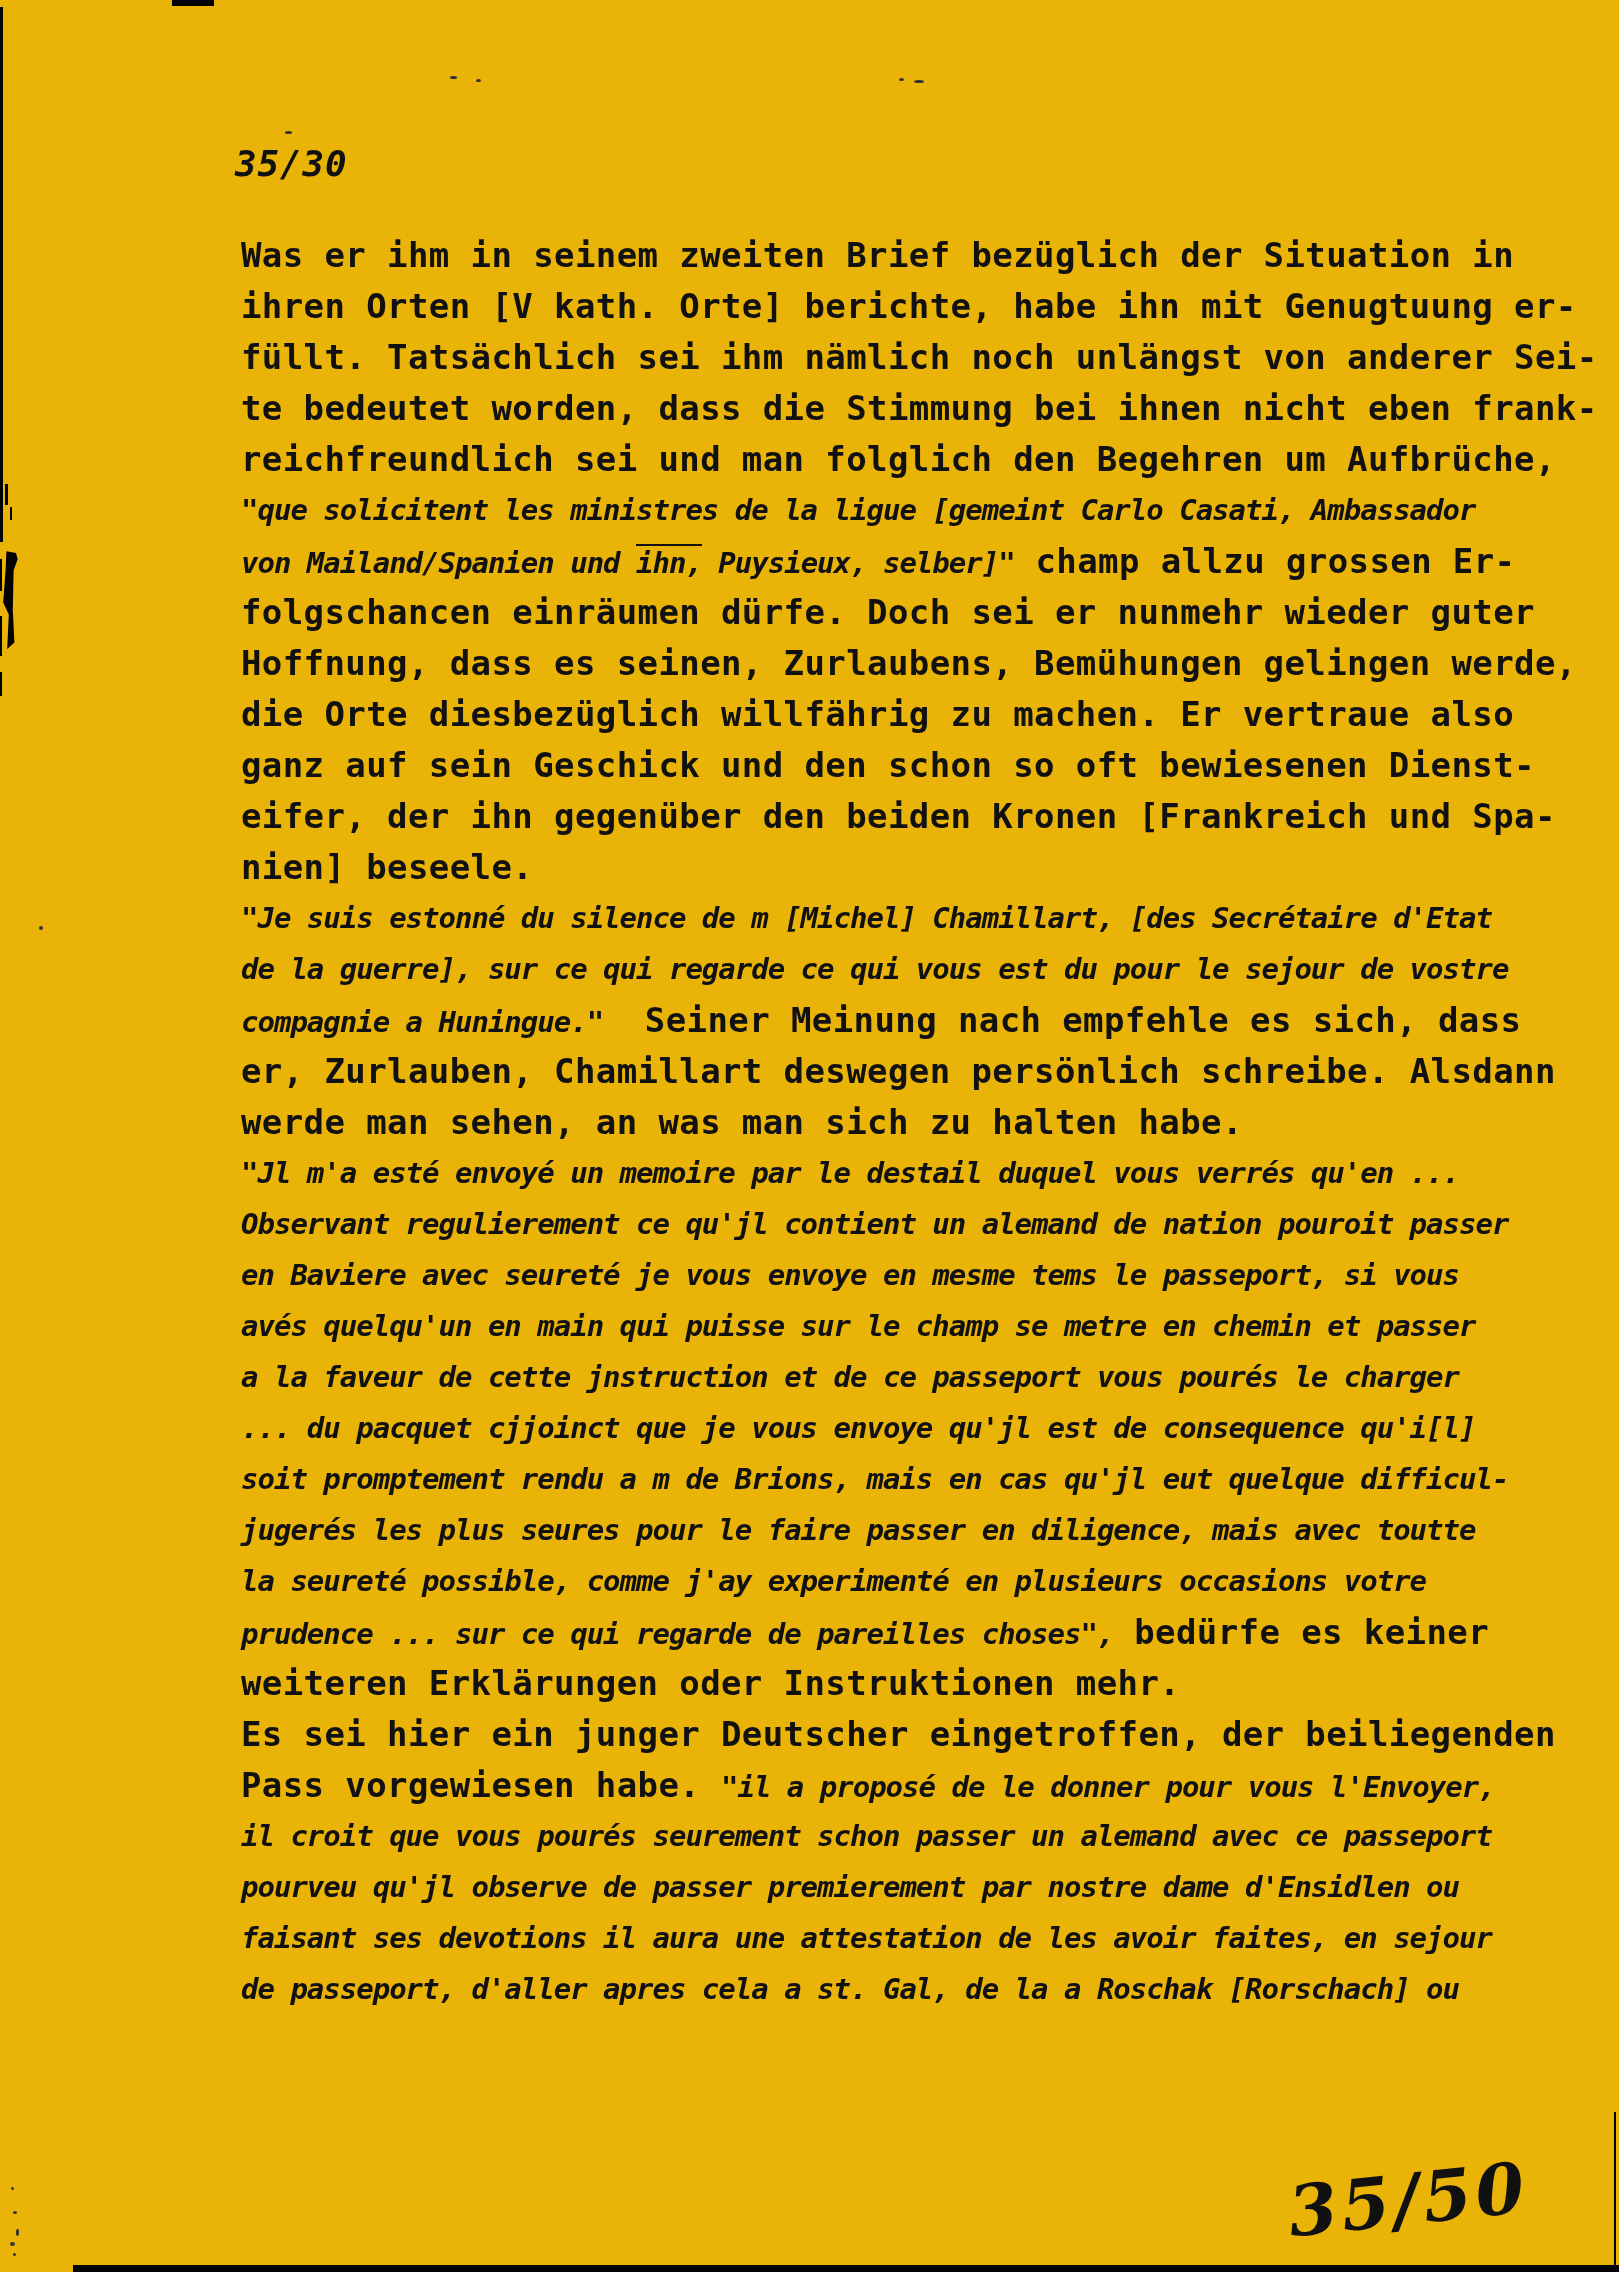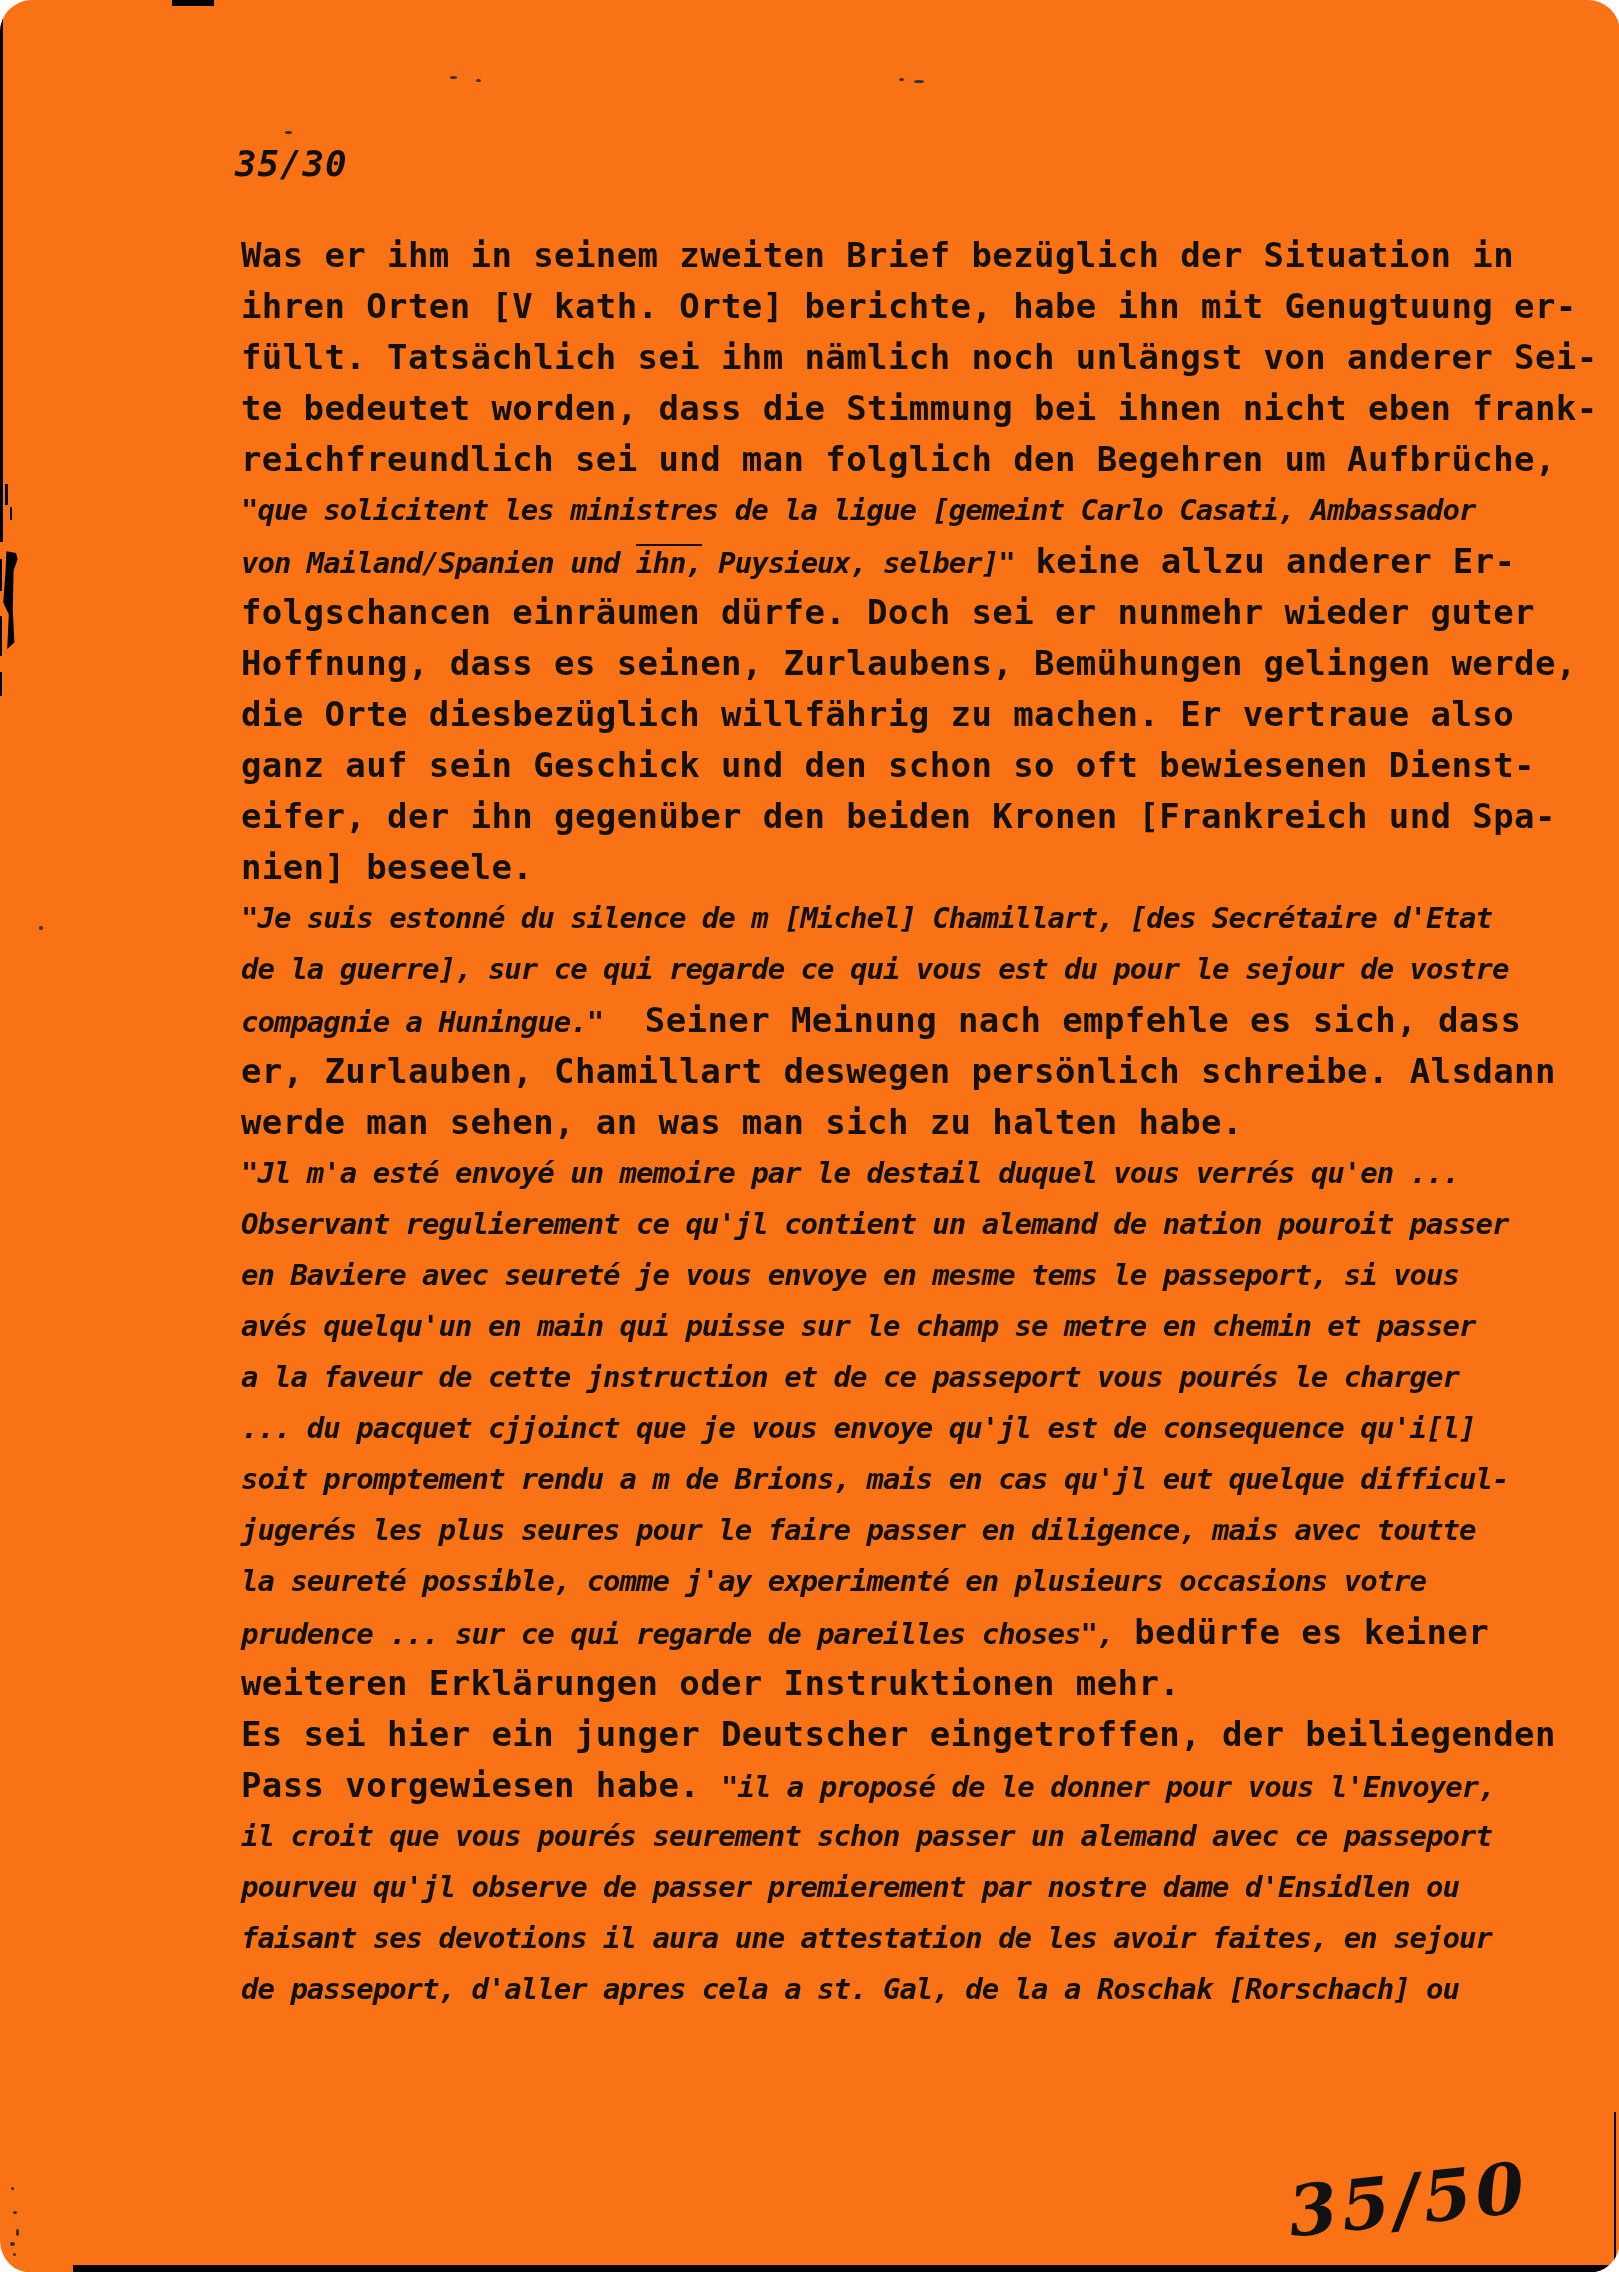--- a/index.html
+++ b/index.html
@@ -5,21 +5,21 @@
   html,body{margin:0;padding:0;}
   body{
     width:1620px;height:2273px;
     background:#ffffff;
     position:relative;
     font-family:"DejaVu Sans Mono", monospace;
     color:#111;
     overflow:hidden;
   }
   .page{
-    position:absolute;inset:0;background:#f97316;overflow:hidden;border-radius:32px;
+    position:absolute;inset:0;background:#eab308;overflow:hidden;
   }
   
   .header-num{
     position:absolute;left:235px;top:143px;
     font-size:36px;font-style:italic;font-weight:bold;
     letter-spacing:0.8px;
   }
   
   .body-text{
     position:absolute;left:229px;top:230px;width:1344px;margin-left:12px;
@@ -57,21 +57,21 @@
 
   <div class="header-num">35/30</div>
 
   <div class="body-text">
       <div class="line"><span class="seg-r">Was er ihm in seinem zweiten Brief bezüglich der Situation in</span></div>
       <div class="line"><span class="seg-r">ihren Orten [V kath. Orte] berichte, habe ihn mit Genugtuung er-</span></div>
       <div class="line"><span class="seg-r">füllt. Tatsächlich sei ihm nämlich noch unlängst von anderer Sei-</span></div>
       <div class="line"><span class="seg-r">te bedeutet worden, dass die Stimmung bei ihnen nicht eben frank-</span></div>
       <div class="line"><span class="seg-r">reichfreundlich sei und man folglich den Begehren um Aufbrüche,</span></div>
       <div class="line"><span class="seg-i">"que solicitent les ministres de la ligue [gemeint Carlo Casati, Ambassador</span></div>
-      <div class="line"><span class="seg-i">von Mailand/Spanien und </span><span class="seg-o">ihn,</span><span class="seg-i"> Puysieux, selber]"</span><span class="seg-r"> keine allzu anderer Er-</span></div>
+      <div class="line"><span class="seg-i">von Mailand/Spanien und </span><span class="seg-o">ihn,</span><span class="seg-i"> Puysieux, selber]"</span><span class="seg-r"> champ allzu grossen Er-</span></div>
       <div class="line"><span class="seg-r">folgschancen einräumen dürfe. Doch sei er nunmehr wieder guter</span></div>
       <div class="line"><span class="seg-r">Hoffnung, dass es seinen, Zurlaubens, Bemühungen gelingen werde,</span></div>
       <div class="line"><span class="seg-r">die Orte diesbezüglich willfährig zu machen. Er vertraue also</span></div>
       <div class="line"><span class="seg-r">ganz auf sein Geschick und den schon so oft bewiesenen Dienst-</span></div>
       <div class="line"><span class="seg-r">eifer, der ihn gegenüber den beiden Kronen [Frankreich und Spa-</span></div>
       <div class="line"><span class="seg-r">nien] beseele.</span></div>
       <div class="line"><span class="seg-i">"Je suis estonné du silence de m [Michel] Chamillart, [des Secrétaire d'Etat</span></div>
       <div class="line"><span class="seg-i">de la guerre], sur ce qui regarde ce qui vous est du pour le sejour de vostre</span></div>
       <div class="line"><span class="seg-i">compagnie a Huningue."</span><span class="seg-r">  Seiner Meinung nach empfehle es sich, dass</span></div>
       <div class="line"><span class="seg-r">er, Zurlauben, Chamillart deswegen persönlich schreibe. Alsdann</span></div>

